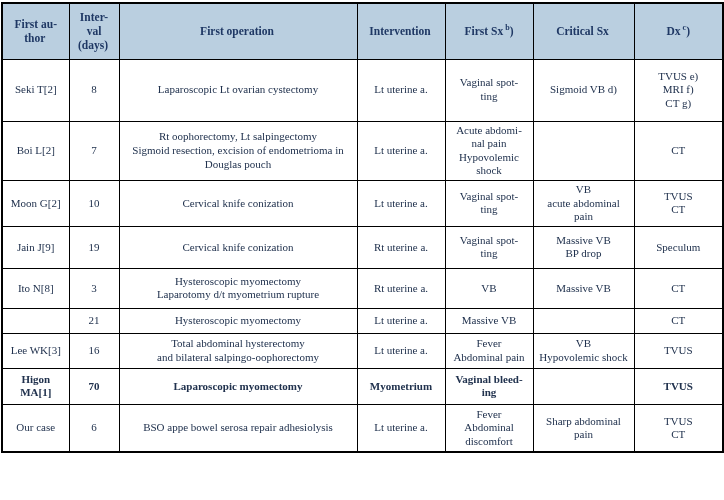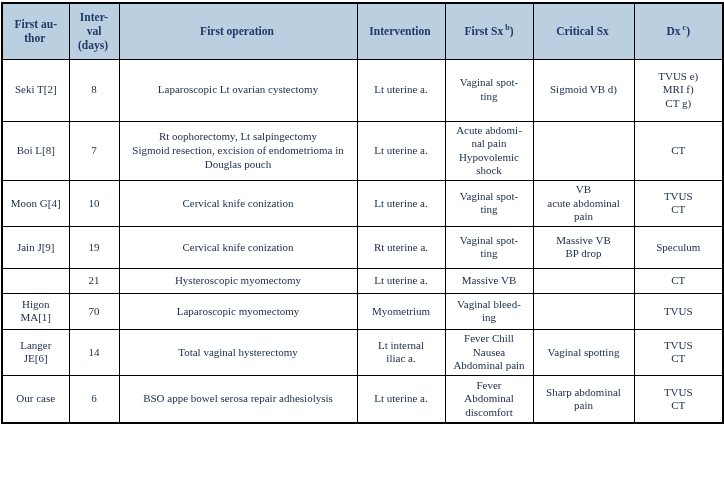--- a/index.html
+++ b/index.html
@@ -82,35 +82,35 @@
         <td>Laparoscopic Lt ovarian cystectomy</td>
         <td>Lt uterine a.</td>
         <td>Vaginal spot-
 ting</td>
         <td>Sigmoid VB d)</td>
         <td>TVUS e)
 MRI f)
 CT g)</td>
       </tr>
       <tr style="height: 58px;">
-        <td>Boi L[8]</td>
+        <td>Boi L[2]</td>
         <td>7</td>
         <td>Rt oophorectomy, Lt salpingectomy
 Sigmoid resection, excision of endometrioma in
 Douglas pouch</td>
         <td>Lt uterine a.</td>
         <td>Acute abdomi-
 nal pain
 Hypovolemic
 shock</td>
         <td></td>
         <td>CT</td>
       </tr>
       <tr style="height: 45px;">
-        <td>Moon G[4]</td>
+        <td>Moon G[2]</td>
         <td>10</td>
         <td>Cervical knife conization</td>
         <td>Lt uterine a.</td>
         <td>Vaginal spot-
 ting</td>
         <td>VB
 acute abdominal
 pain</td>
         <td>TVUS
 CT</td>
@@ -119,53 +119,61 @@
         <td>Jain J[9]</td>
         <td>19</td>
         <td>Cervical knife conization</td>
         <td>Rt uterine a.</td>
         <td>Vaginal spot-
 ting</td>
         <td>Massive VB
 BP drop</td>
         <td>Speculum</td>
       </tr>
+      <tr style="height: 40px;">
+        <td>Ito N[8]</td>
+        <td>3</td>
+        <td>Hysteroscopic myomectomy
+Laparotomy d/t myometrium rupture</td>
+        <td>Rt uterine a.</td>
+        <td>VB</td>
+        <td>Massive VB</td>
+        <td>CT</td>
+      </tr>
       <tr style="height: 25px; padding-left: 12px;">
         <td></td>
         <td>21</td>
         <td>Hysteroscopic myomectomy</td>
         <td>Lt uterine a.</td>
         <td>Massive VB</td>
         <td></td>
         <td>CT</td>
       </tr>
-      <tr style="height: 36px;">
+      <tr style="height: 35px;">
+        <td>Lee WK[3]</td>
+        <td>16</td>
+        <td>Total abdominal hysterectomy
+and bilateral salpingo-oophorectomy</td>
+        <td>Lt uterine a.</td>
+        <td>Fever
+Abdominal pain</td>
+        <td>VB
+Hypovolemic shock</td>
+        <td>TVUS</td>
+      </tr>
+      <tr style="height: 36px; font-weight: bold;">
         <td>Higon
 MA[1]</td>
         <td>70</td>
         <td>Laparoscopic myomectomy</td>
         <td>Myometrium</td>
         <td>Vaginal bleed-
 ing</td>
         <td></td>
         <td>TVUS</td>
-      </tr>
-      <tr style="height: 46px;">
-        <td>Langer
-JE[6]</td>
-        <td>14</td>
-        <td>Total vaginal hysterectomy</td>
-        <td>Lt internal
-iliac a.</td>
-        <td>Fever Chill
-Nausea
-Abdominal pain</td>
-        <td>Vaginal spotting</td>
-        <td>TVUS
-CT</td>
       </tr>
       <tr style="height: 48px;">
         <td>Our case</td>
         <td>6</td>
         <td>BSO appe bowel serosa repair adhesiolysis</td>
         <td>Lt uterine a.</td>
         <td>Fever
 Abdominal
 discomfort</td>
         <td>Sharp abdominal

